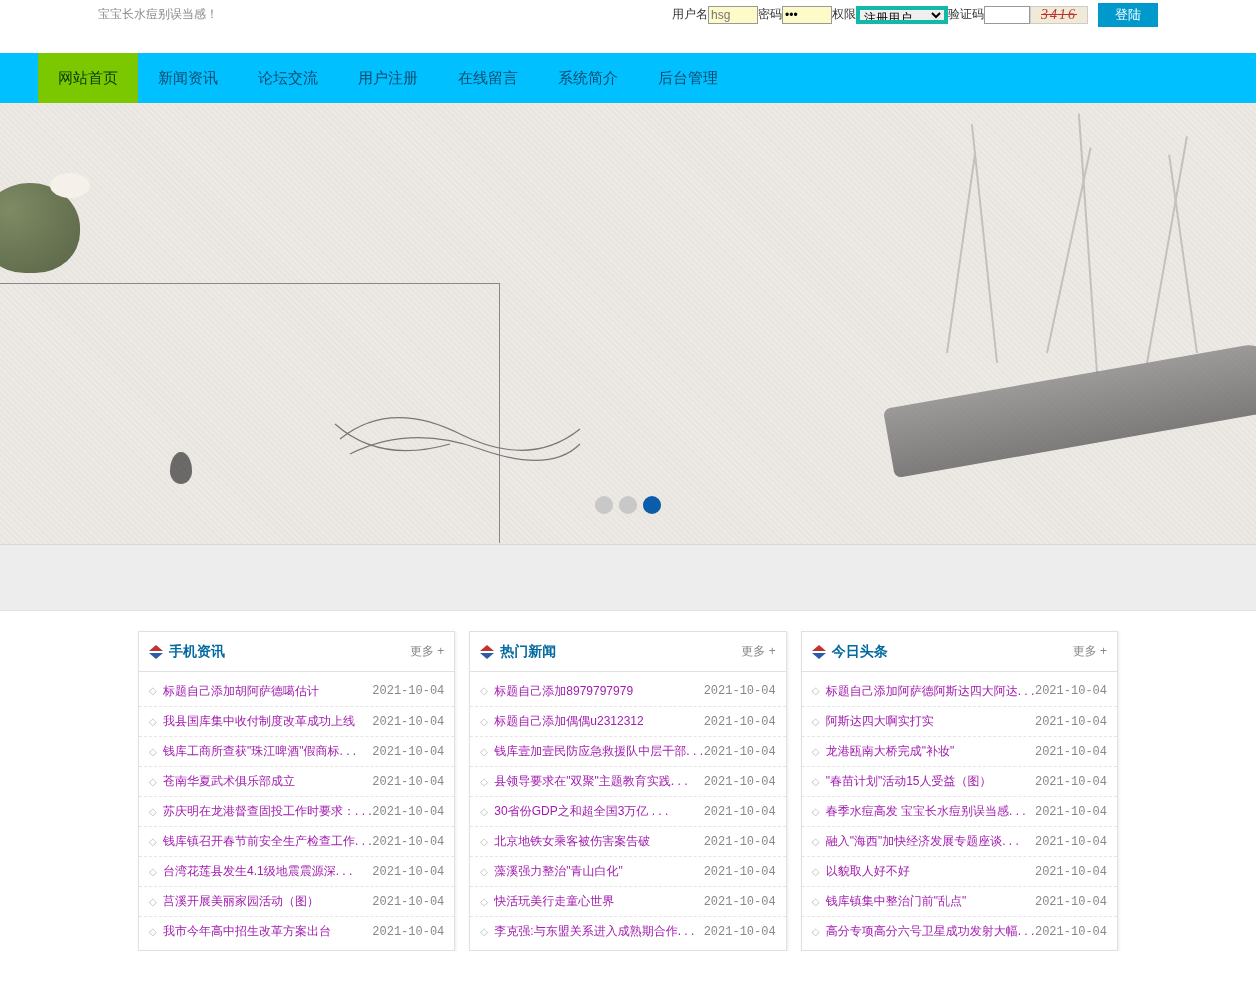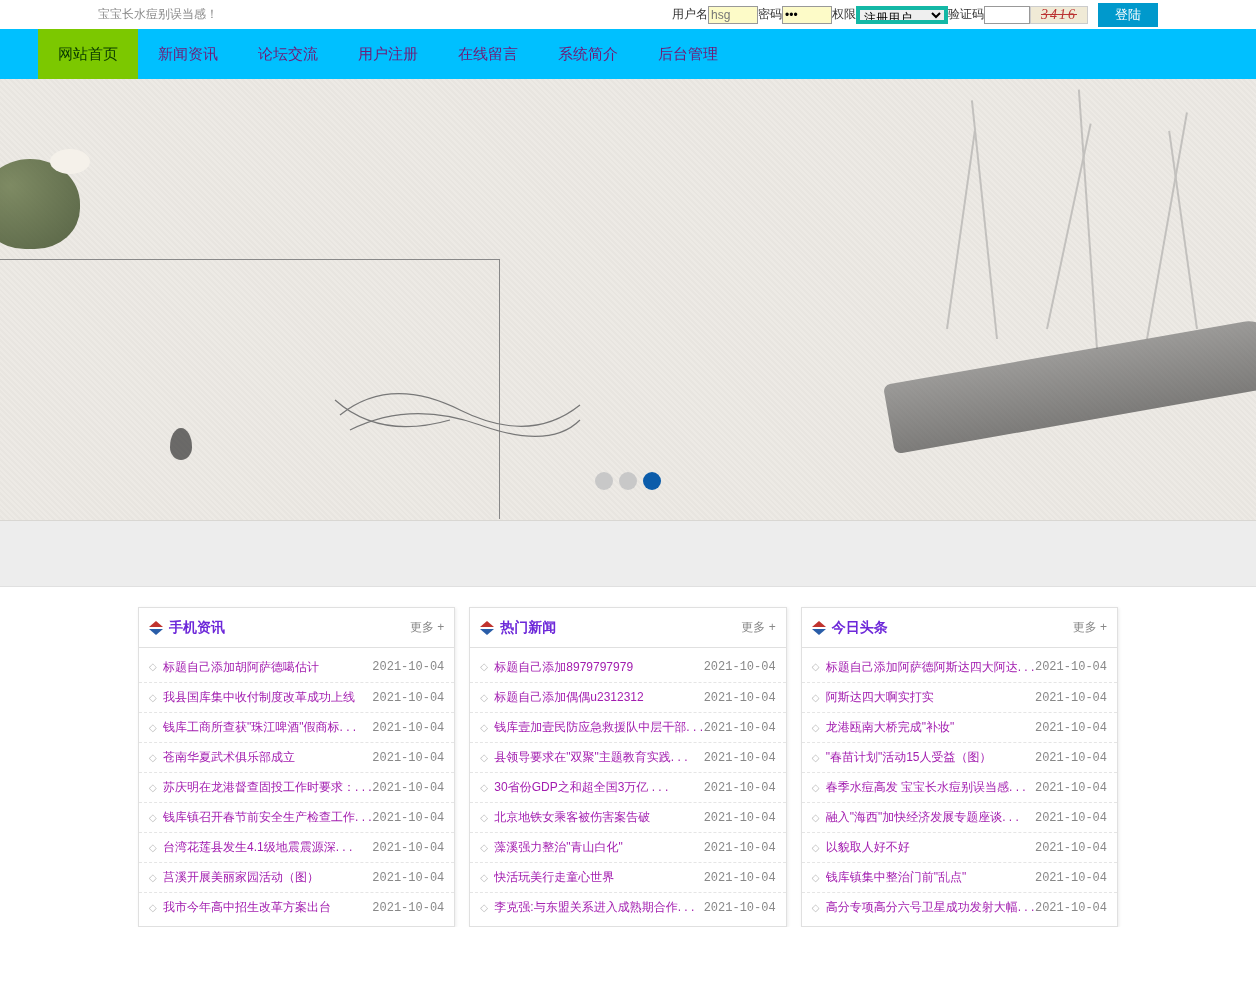--- a/index.html
+++ b/index.html
@@ -13,22 +13,22 @@
 .login-area input[type="text"], .login-area input[type="password"] { background: #fdfbc8; border: 1px solid #999; height: 18px; padding: 0 2px; font-size: 12px; }
 .username-input { width: 50px; }
 .password-input { width: 50px; }
 .login-area select { border: 4px solid #14b8a6; height: 18px; width: 92px; font-size: 12px; }
 .captcha-input { width: 46px; background: #fff !important; }
 .captcha-img { width: 58px; height: 18px; background: #f0ead6; color: #b33; font-family: serif; font-style: italic; font-size: 14px; letter-spacing: 2px; display: inline-flex; align-items: center; justify-content: center; border: 1px solid #ccc; text-decoration: line-through; }
 .login-btn { background: #0099cc; color: #fff; border: none; height: 24px; width: 60px; margin-left: 10px; cursor: pointer; font-size: 13px; }
 
 .nav { width: 100%; height: 50px; background: #00c0ff; }
 .nav-inner { width: 1060px; margin: 0 auto; display: flex; height: 50px; padding-left: 0; }
-.nav-inner.offset { margin-left: 38px; width: auto; }
-.nav-item { width: 100px; height: 50px; display: flex; align-items: center; justify-content: center; color: #701a75; font-size: 15px; cursor: pointer; }
+.nav-inner.offset { margin-left: 38px; width: auto; margin-top: 24px; }
+.nav-item { width: 100px; height: 50px; display: flex; align-items: center; justify-content: center; color: #0c4a6e; font-size: 15px; cursor: pointer; }
 .nav-item.active { background: #7cc800; color: #0a3a00; }
 
 .banner { width: 100%; height: 442px; background: #eceae6; position: relative; overflow: hidden; border-bottom: 1px solid #d9d7d3; }
 .banner-bg { position: absolute; inset: 0; background: repeating-linear-gradient(45deg, #edeae5 0, #edeae5 2px, #e8e5e0 2px, #e8e5e0 4px); }
 .lotus { position: absolute; top: 80px; left: -20px; width: 100px; height: 90px; background: radial-gradient(ellipse at 30% 30%, #6b7a4d, #3e4d2a); border-radius: 50% 50% 45% 45%; opacity: 0.85; }
 .petal { position: absolute; top: 70px; left: 50px; width: 40px; height: 25px; background: #f5f1ea; border-radius: 50%; }
 .guqin { position: absolute; right: -30px; bottom: 100px; width: 400px; height: 70px; background: linear-gradient(#666,#333); border-radius: 8px 40px 40px 8px; transform: rotate(-10deg); opacity: 0.6; }
 .reeds { position: absolute; right: 0; top: 0; width: 350px; height: 300px; opacity: 0.4; }
 .reed { position: absolute; width: 2px; background: #888; transform-origin: bottom; }
 .frame-line { position: absolute; left: -200px; top: 180px; width: 700px; height: 260px; border: 1px solid #888; border-left: none; border-bottom: none; }
@@ -41,21 +41,21 @@
 
 .gray-gap { width: 100%; height: 66px; background: #ededed; border-bottom: 1px solid #e0e0e0; }
 
 .columns { width: 980px; margin: 20px auto 0; display: flex; gap: 14px; }
 .card { flex: 1; border: 1px solid #e0e0e0; box-shadow: 1px 1px 3px rgba(0,0,0,0.08); background: #fff; }
 .card-head { height: 40px; border-bottom: 1px solid #e0e0e0; display: flex; align-items: center; padding: 0 10px; }
 .card-icon { width: 14px; height: 14px; margin-right: 6px; display: inline-block; position: relative; }
 .card-icon::before, .card-icon::after { content: ""; position: absolute; left: 0; width: 0; height: 0; border-left: 7px solid transparent; border-right: 7px solid transparent; }
 .card-icon::before { top: 0; border-bottom: 6px solid #c0332e; }
 .card-icon::after { bottom: 0; border-top: 6px solid #2a5da8; }
-.card-title { font-size: 14px; color: #6d28d9; font-weight: bold; }
+.card-title { font-size: 14px; color: #0369a1; font-weight: bold; }
 .card-more { margin-left: auto; color: #888; font-size: 12px; cursor: pointer; }
 .card-list { padding: 4px 0; }
 .row { display: flex; align-items: center; height: 30px; padding: 0 10px; border-top: 1px dashed #e5e5e5; }
 .row:first-child { border-top: none; }
 .row-bullet { width: 8px; height: 8px; margin-right: 6px; color: #bbb; font-size: 10px; line-height: 8px; }
 .row-title { flex: 1; color: #a21caf; font-size: 12px; white-space: nowrap; overflow: hidden; text-overflow: ellipsis; cursor: pointer; }
 .row-date { color: #888; font-size: 12px; font-family: "Courier New", monospace; }
 </style>
 </head>
 <body>

